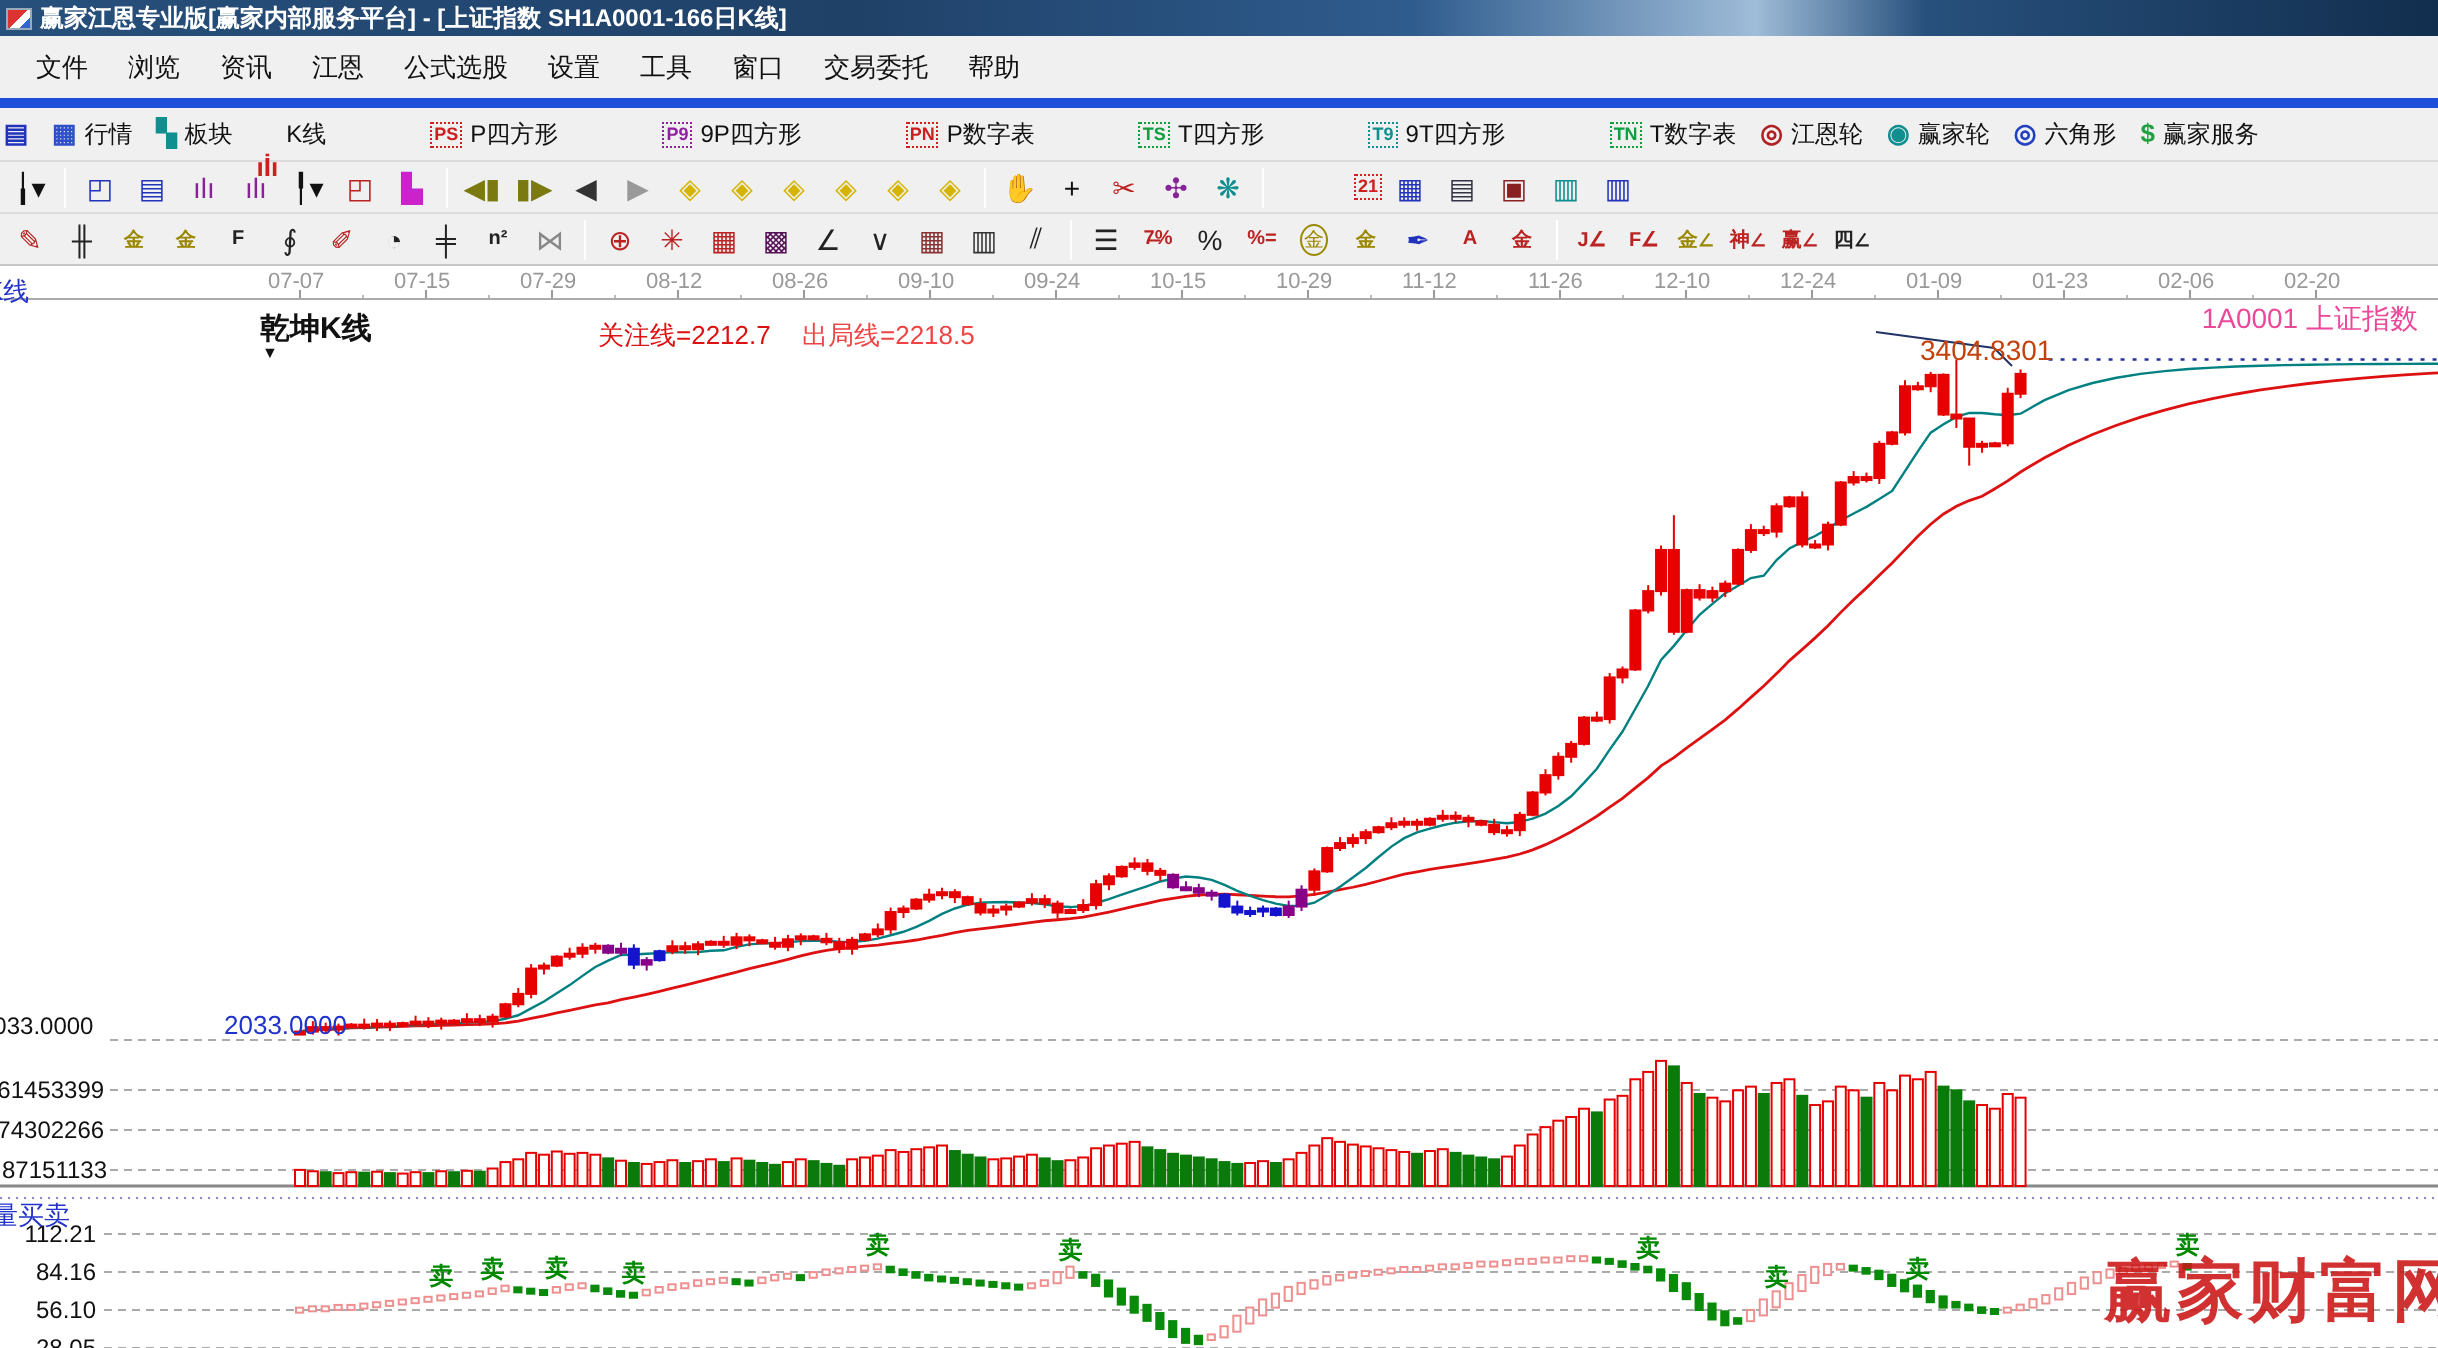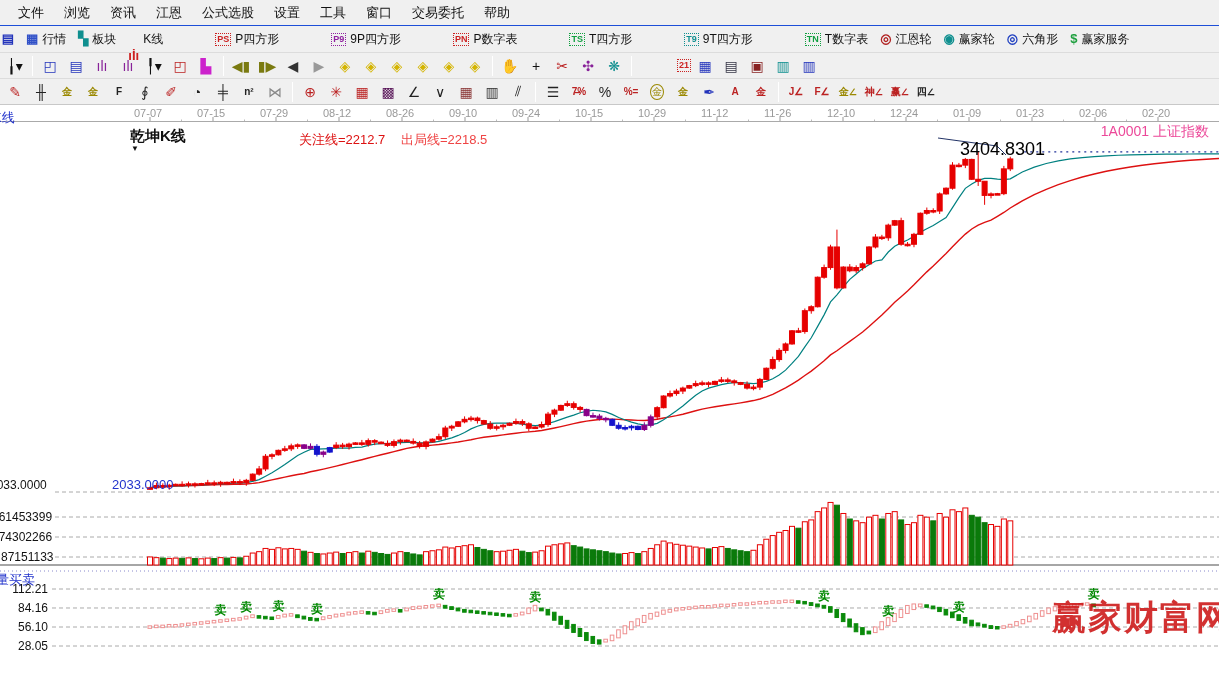--- a/index.html
+++ b/index.html
@@ -8,21 +8,21 @@
   #app { position:relative; width:1219px; height:674px; background:#fff; }
 
   
   .titlebar { height:18px; display:flex; align-items:center; padding-left:3px;
     background:linear-gradient(90deg,#27507c 0%,#1f4168 35%,#2f5c8e 58%,#9fbcd8 72%,#27507c 79%,#122e4e 100%);
     color:#fff; font-size:12px; font-weight:bold; white-space:nowrap; }
   .appicon { width:13px; height:11px; margin-right:4px; background:
     linear-gradient(135deg,#d33 0 50%, #fff 50% 75%, #36c 75% 100%); border:1px solid #9ab; }
 
   
-  .menubar { height:26px; background:#f0f0f0; border-bottom:1px solid #1d4ed8;
+  .menubar { height:36px; background:#f0f0f0; border-bottom:5px solid #1d4ed8;
     display:flex; align-items:center; padding-left:8px; }
   .menuitem { font-size:13px; color:#111; padding:2px 10px; cursor:default; }
 
   
   .toolbar { background:#f0f0f0; display:flex; align-items:center; padding-left:2px; }
   .tb-a { height:27px; border-bottom:1px solid #dcdcdc; }
   .tb-b { height:26px; border-bottom:1px solid #dcdcdc; }
   .tb-c { height:26px; border-bottom:1px solid #c8c8c8; }
   .featbtn { display:inline-flex; align-items:center; gap:4px; padding:2px 7px 2px 5px;
     font-size:12px; color:#111; cursor:default; }
@@ -39,32 +39,36 @@
   .chart { position:relative; width:1219px; height:551px; background:#fff; overflow:hidden; }
   .chart svg { position:absolute; left:0; top:0; }
   .ovl { position:absolute; white-space:nowrap; }
   .datelbl { position:absolute; top:2px; font-size:11px; color:#999; }
   .tab-kline { left:-7px; top:4px; color:#2233cc; font-size:13px; }
   .kstyle { left:130px; top:22px; font-size:15px; font-weight:bold; color:#111; }
   .kstyle-arrow { left:131px; top:39px; font-size:8px; color:#111; }
   .watchline { left:299px; top:26px; font-size:13px; color:#dd1111; }
   .exitline { left:401px; top:26px; font-size:13px; color:#ef4444; }
   .symbol-corner { right:10px; top:18px; font-size:14px; color:#ec4899; }
-  .peaklbl { left:960px; top:34px; font-size:18px; color:#000000; }
+  .peaklbl { left:960px; top:34px; font-size:14px; color:#c2410c; }
   .gridpricelbl { left:112px; top:372px; font-size:13px; color:#2233cc; }
   .axislbl { font-size:12px; color:#111; }
   .osclbl { left:-4px; top:466px; font-size:13px; color:#2233cc; }
   .oscaxis { width:46px; text-align:right; }
   .watermark { left:1052px; top:490px; font-size:34px; font-weight:bold;
     font-family:"DejaVu Serif", serif; color:rgba(204,20,20,.88); letter-spacing:2px; }
 </style>
 </head>
 <body>
 
 <div id="app">
+  <div class="titlebar">
+    <span class="appicon"></span>
+    <span>赢家江恩专业版[赢家内部服务平台] - [上证指数  SH1A0001-166日K线]</span>
+  </div>
 
   <div class="menubar" id="menubar">
       <span class="menuitem">文件</span>
       <span class="menuitem">浏览</span>
       <span class="menuitem">资讯</span>
       <span class="menuitem">江恩</span>
       <span class="menuitem">公式选股</span>
       <span class="menuitem">设置</span>
       <span class="menuitem">工具</span>
       <span class="menuitem">窗口</span>

